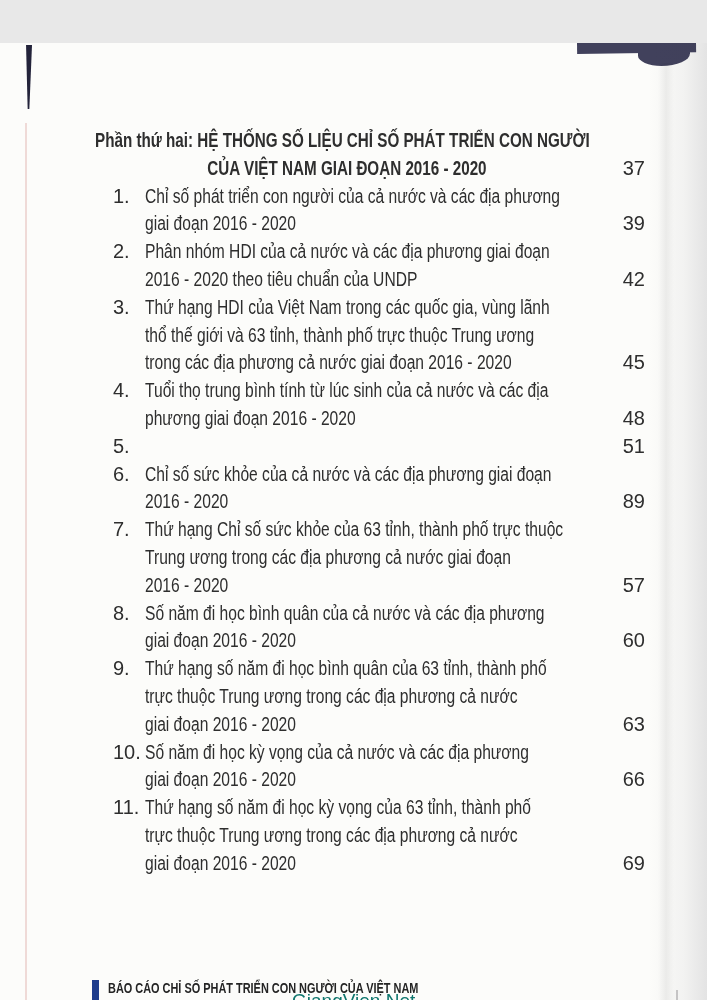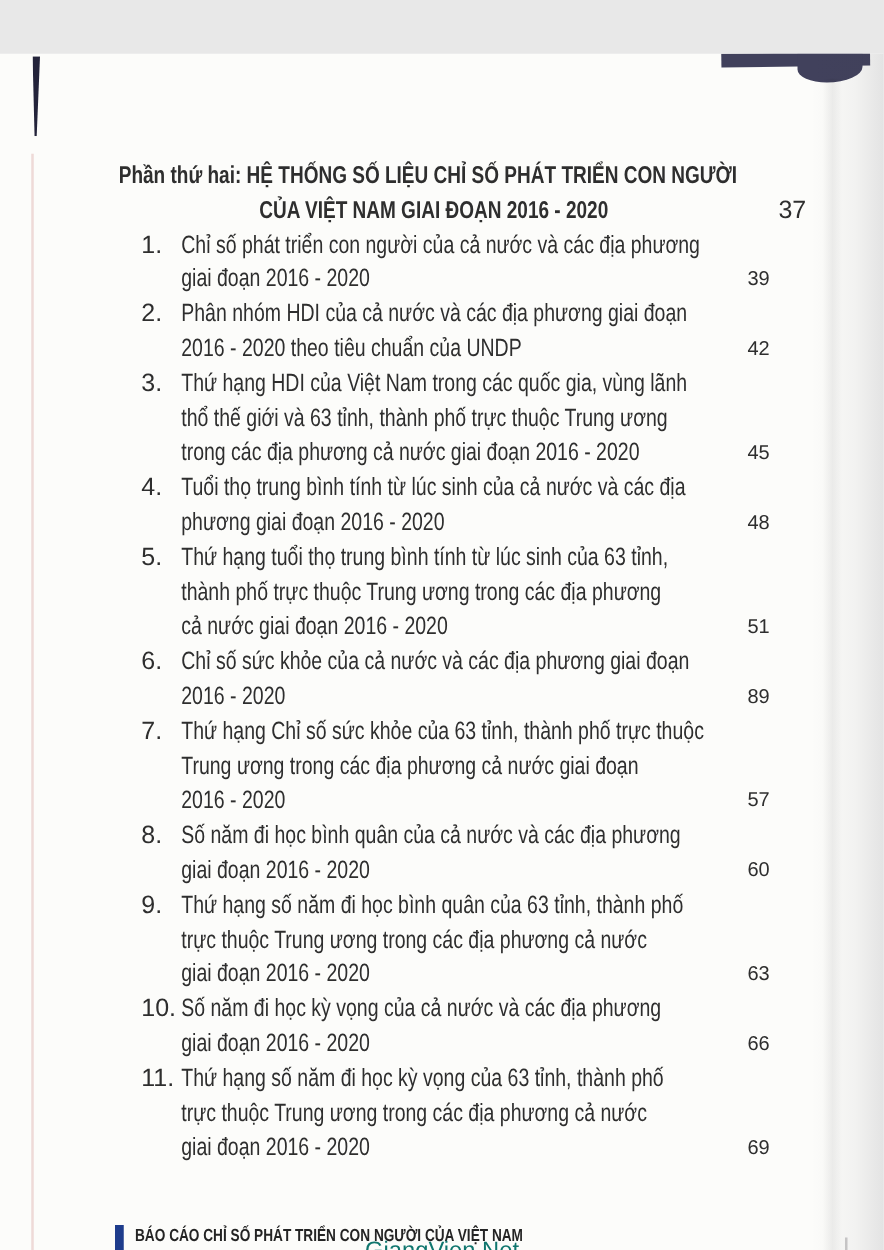--- a/index.html
+++ b/index.html
@@ -70,21 +70,21 @@
   .h-page { width: 47px; text-align: right; font-weight: normal; font-size: 20px; }
 
   .toc-item { display: flex; }
   .toc-num { margin-left: 18px; width: 32px; line-height: 27.8px; font-size: 20px; }
   .toc-lines { width: 453px; }
   .toc-line {
     line-height: 27.8px; font-size: 20px;
     white-space: nowrap; width: max-content;
     transform: scaleX(0.78); transform-origin: 0 50%;
   }
-  .toc-page { flex: 1; text-align: left; align-self: flex-end; line-height: 27.8px; font-size: 16px; }
+  .toc-page { flex: 1; text-align: right; align-self: flex-end; line-height: 27.8px; font-size: 20px; }
 
   
   .footer-pagenum { position: absolute; left: 60px; top: 981px; font-size: 20px; color: #7f1d1d; letter-spacing: 0.5px; }
   .accent-bar { position: absolute; left: 92px; top: 937px; width: 7px; height: 75px; background: #1e3c8c; }
   .footer-titles { position: absolute; left: 108px; top: 936px; font-weight: bold; font-size: 14px; line-height: 19px; color: #242424; }
   .footer-title-line { display: block; white-space: nowrap; width: max-content; transform: scaleX(0.78); transform-origin: 0 50%; }
   .watermark { position: absolute; left: 292px; top: 947px; font-size: 19px; color: #e01f1f; }
 </style>
 </head>
 <body>
@@ -144,25 +144,20 @@
       <div class="toc-num">4.</div>
       <div class="toc-lines">
             <div class="toc-line">Tuổi thọ trung bình tính từ lúc sinh của cả nước và các địa</div>
             <div class="toc-line">phương giai đoạn 2016 - 2020</div>
           </div>
       <div class="toc-page">48</div>
     </div>
 
     <div class="toc-item">
       <div class="toc-num">5.</div>
-      <div class="toc-lines">
-            <div class="toc-line">Thứ hạng tuổi thọ trung bình tính từ lúc sinh của 63 tỉnh,</div>
-            <div class="toc-line">thành phố trực thuộc Trung ương trong các địa phương</div>
-            <div class="toc-line">cả nước giai đoạn 2016 - 2020</div>
-          </div>
       <div class="toc-page">51</div>
     </div>
 
     <div class="toc-item">
       <div class="toc-num">6.</div>
       <div class="toc-lines">
             <div class="toc-line">Chỉ số sức khỏe của cả nước và các địa phương giai đoạn</div>
             <div class="toc-line">2016 - 2020</div>
           </div>
       <div class="toc-page">89</div>

